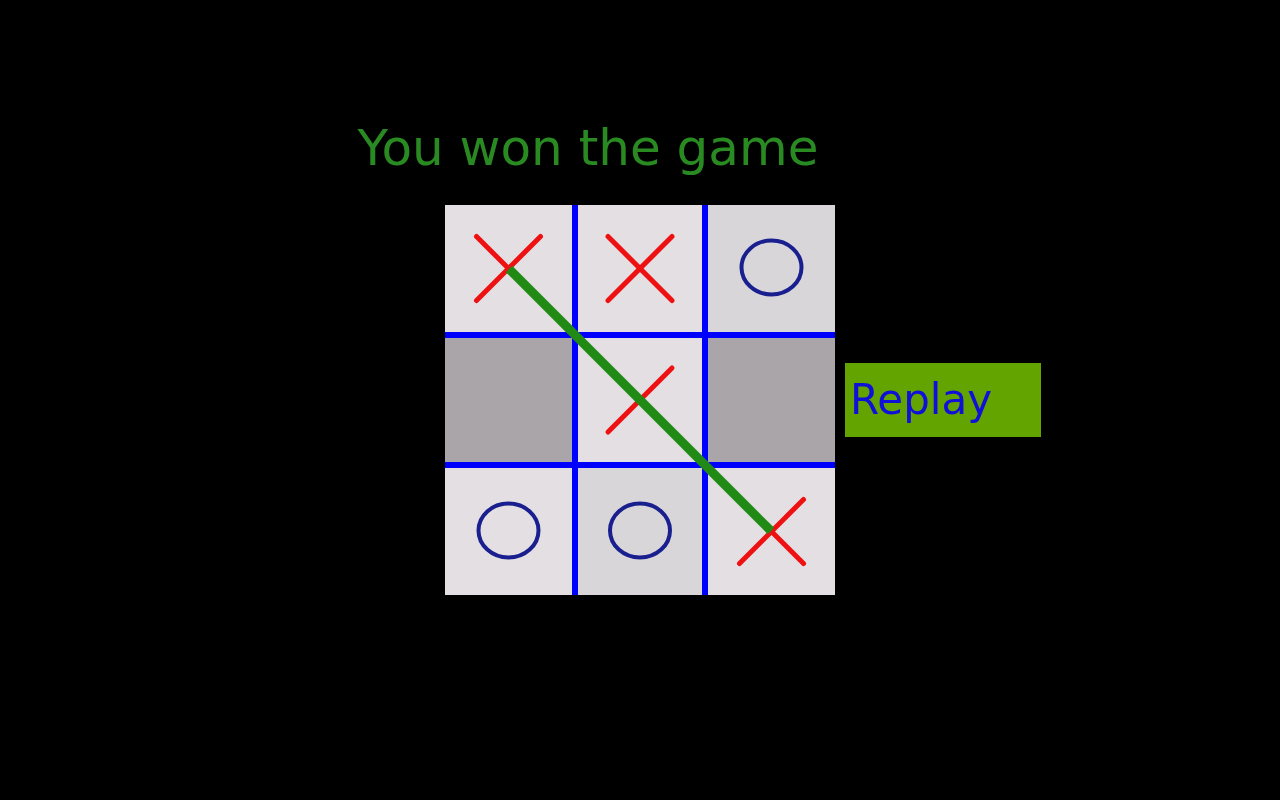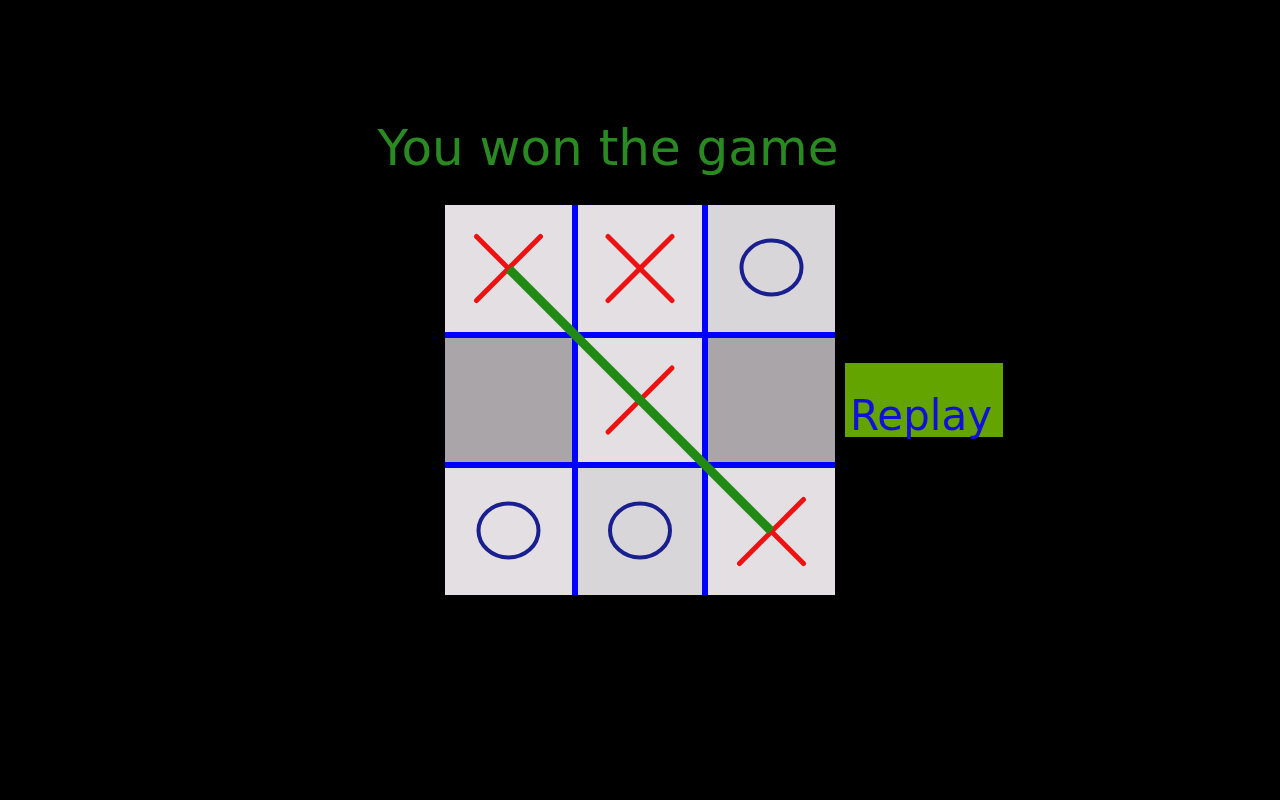--- a/index.html
+++ b/index.html
@@ -1,22 +1,22 @@
 <!DOCTYPE html>
 <html><head>
   <meta charset="utf-8">
   <style>
     html, body { margin:0; padding:0; }
     body { width:1280px; height:800px; background:#000; position:relative; overflow:hidden; font-family:"DejaVu Sans", sans-serif; }
-    .title { position:absolute; left:0; width:1176px; top:118px; text-align:center; font-size:50px; color:#2a8a22; line-height:60px;margin-left:20px; }
+    .title { position:absolute; left:0; width:1176px; top:118px; text-align:center; font-size:50px; color:#2a8a22; line-height:60px; }
     .board { position:absolute; left:445px; top:205px; width:390px; height:390px; background:#0000ff; }
     .cell { position:absolute; width:127px; height:127px; }
     .cell svg { position:absolute; left:0; top:0; }
     .win-line { position:absolute; left:0; top:0; pointer-events:none; }
-    .replay { position:absolute; left:845px; top:363px; width:158px; height:74px; background:#63a400; border:none; padding:16px; margin:0; color:#1010d8; font-family:"DejaVu Sans", sans-serif; font-size:42px; text-align:left; padding-left:5px; box-sizing:border-box; line-height:74px; cursor:pointer; }
+    .replay { position:absolute; left:845px; top:363px; width:196px; height:74px; background:#63a400; border:none; padding:0; margin:0; color:#1010d8; font-family:"DejaVu Sans", sans-serif; font-size:42px; text-align:left; padding-left:5px; box-sizing:border-box; line-height:74px; cursor:pointer; }
   </style>
 </head>
 <body>
 
 <div class="title">You won the game</div>
 
 <div class="board" id="board">
     <div class="cell" style="left: 0px; top: 0px; width: 127px; height: 127px; background: rgb(227, 223, 227);">
       <svg width="127" height="127">
         <g stroke="#ee1111" stroke-width="5" stroke-linecap="round">

